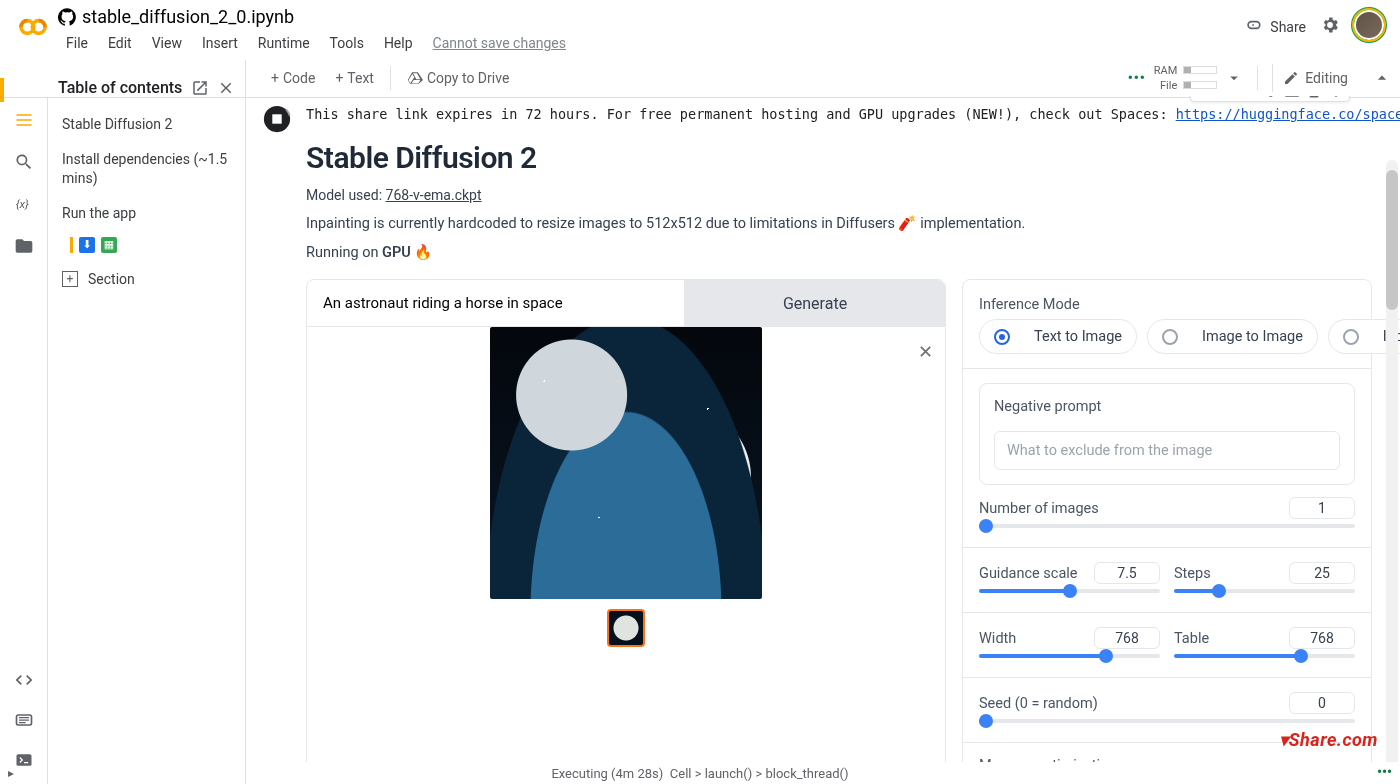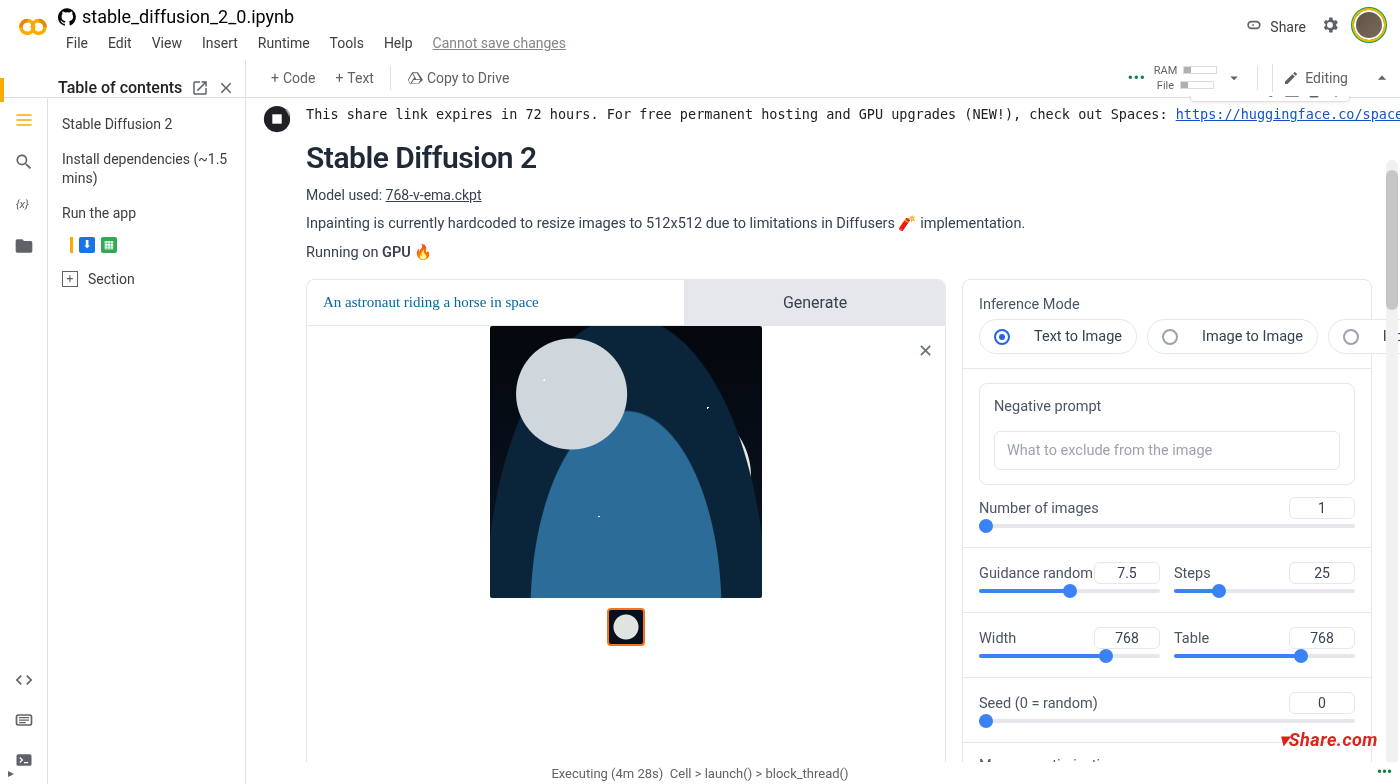--- a/index.html
+++ b/index.html
@@ -19,21 +19,21 @@
 .header-right { display: flex; align-items: center; gap: 14px; padding: 6px 8px 0 0; }
 .share-btn { display: flex; align-items: flex-end; gap: 6px; cursor: pointer; }
 .avatar { width: 30px; height: 30px; border-radius: 50%; background: linear-gradient(135deg,#5e5146,#7a6a5c); border: 2px solid transparent; background-clip: padding-box; box-shadow: 0 0 0 2px #f5b400, 0 0 0 3px #0f9d58; }
 .gear-icon, .link-icon { width: 20px; height: 20px; fill: #5f6368; }
 
 
 .toolbar { display: flex; align-items: center; height: 40px; border-bottom: 1px solid #e0e0e0; padding: 0 8px 0 55px; }
 .tool-btn { display: flex; align-items: center; gap: 4px; padding: 4px 10px; color: #5f6368; cursor: pointer; font-size: 14px; }
 .tool-sep { width: 1px; height: 24px; background: #e0e0e0; margin: 0 6px; }
 .toolbar-right { margin-left: auto; display: flex; align-items: center; gap: 8px; }
-.ram-disk { font-size: 11px; color: #5f6368; display: flex; flex-direction: column; gap: 2px; align-items: center; }
+.ram-disk { font-size: 11px; color: #5f6368; display: flex; flex-direction: column; gap: 2px; align-items: flex-end; }
 .ram-disk-row { display:flex; align-items:center; gap:6px; }
 .meter { width: 34px; height: 8px; border: 1px solid #dadce0; position: relative; }
 .meter::after { content:''; position:absolute; left:0; top:0; bottom:0; width: 20%; background:#b0b0b0; }
 .green-dots { color: #0b8043; font-weight: bold; letter-spacing: 1px; }
 .editing-btn { display:flex; align-items:center; gap:6px; color:#5f6368; padding: 0 10px; border-left:1px solid #e0e0e0; height:28px; }
 .caret-down { width:18px; height:18px; fill:#5f6368; }
 .chevup { width:20px; height:20px; fill:#5f6368; margin-left:6px; }
 
 
 .left-gutter { position: absolute; left: 0; top: 98px; bottom: 0; width: 48px; border-right: 1px solid #e0e0e0; display: flex; flex-direction: column; align-items: center; padding-top: 12px; gap: 22px; }
@@ -72,21 +72,21 @@
 .model-line { font-size:14px; color:#374151; }
 .model-line a { text-decoration:underline; color:#374151;}
 .desc-line { font-size:14.5px; color:#374151; }
 .gpu-line { font-size:14.5px; color:#374151; }
 .gpu-line b { font-weight:600; }
 .panels { display:flex; gap:16px; margin-top:6px; }
 .panel { border:1px solid #e5e7eb; border-radius:8px; background:#fff; }
 .panel.left { flex:1; display:flex; flex-direction:column; }
 .panel.right { width:410px; display:flex; flex-direction:column; gap:12px; padding:16px; background:#fff; border-color:#e5e7eb;}
 .prompt-row { display:flex; border-bottom:1px solid #e5e7eb; background:#eceef1; border-radius:8px 8px 0 0; overflow:hidden;}
-.prompt-input { flex:1; padding:14px 16px; font-size:15px; color:#0369a1; background:#fff; border-right:1px solid #e5e7eb;font-family:Liberation Serif, serif;}
+.prompt-input { flex:1; padding:14px 16px; font-size:15px; color:#000000; background:#fff; border-right:1px solid #e5e7eb;}
 .gen-btn { width:260px; display:flex; align-items:center; justify-content:center; font-size:16px; color:#374151; background:#e5e7eb; cursor:pointer;}
 .gallery-area { position:relative; padding: 0 0 16px 0; }
 .close-x { position:absolute; right:12px; top:14px; color:#6b7280; font-size:18px; cursor:pointer;}
 .gallery-img { display:block; margin: 0 auto; width:272px; height:272px; background:
   radial-gradient(circle at 30% 25%, #cfd6dc 0 55px, transparent 56px),
   radial-gradient(ellipse at 50% 105%, #2b6d98 0 95px, #0a243a 96px 140px, transparent 141px),
   radial-gradient(circle at 70% 55%, #e8ece9 0 70px, transparent 71px),
   linear-gradient(#04070c,#0a1626);
   border-radius:2px;
   position:relative;
@@ -354,21 +354,21 @@
               <div class="slider">
                   <div class="track"></div>
                   <div class="track-fill" style="width:2%"></div>
                   <div class="thumb-dot" style="left:0"></div>
                 </div>
             </div>
             <div class="divider"></div>
             <div class="two-col">
               <div>
                 <div class="slider-head">
-                    <span class="label" style="margin:0">Guidance random</span>
+                    <span class="label" style="margin:0">Guidance scale</span>
                     <span class="val-box">7.5</span>
                   </div>
                 <div class="slider">
                     <div class="track"></div>
                     <div class="track-fill" style="width:50%"></div>
                     <div class="thumb-dot" style="left:calc(50% - 7px)"></div>
                   </div>
               </div>
               <div>
                 <div class="slider-head">

